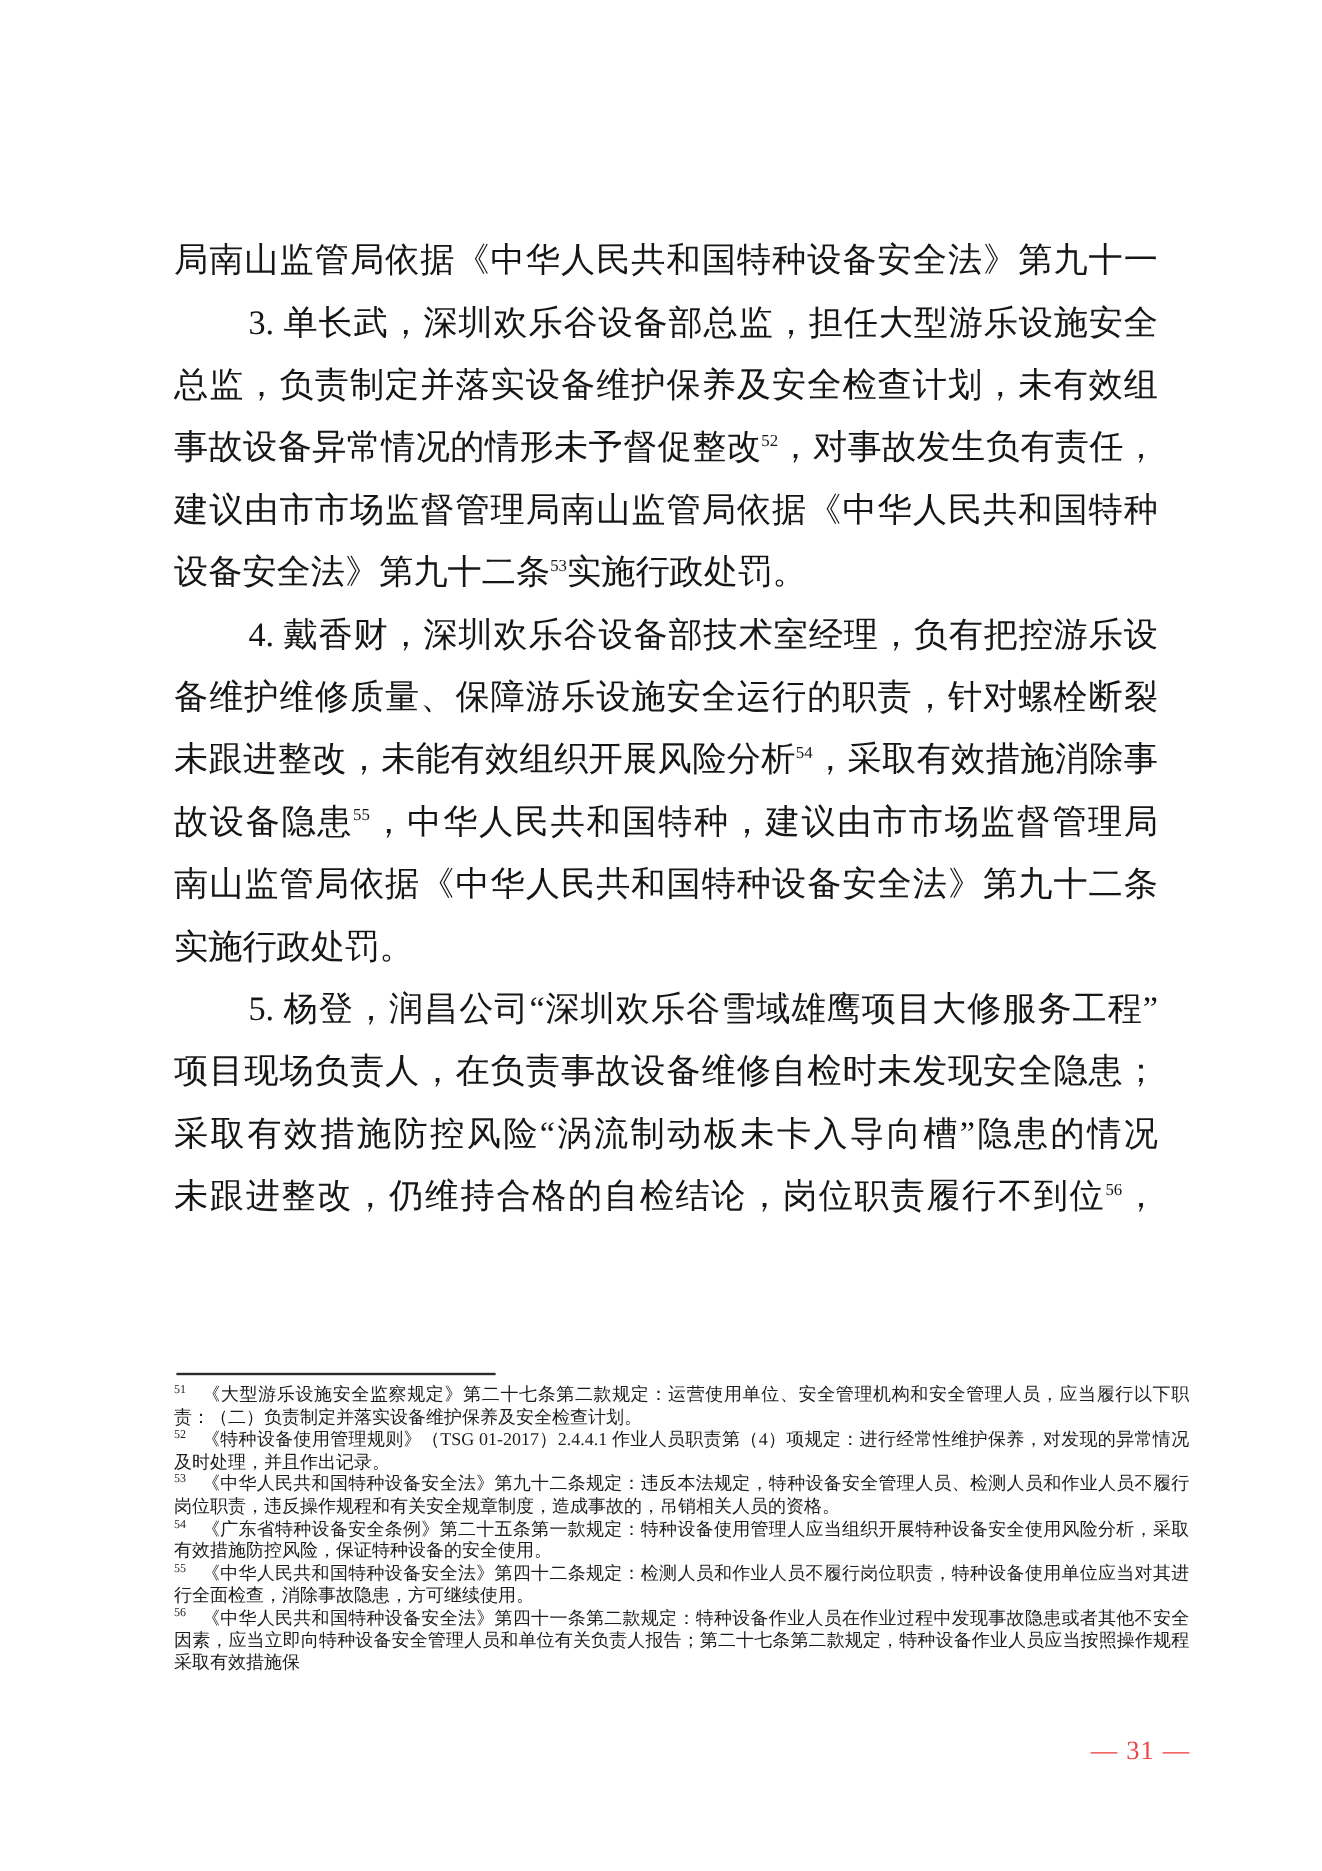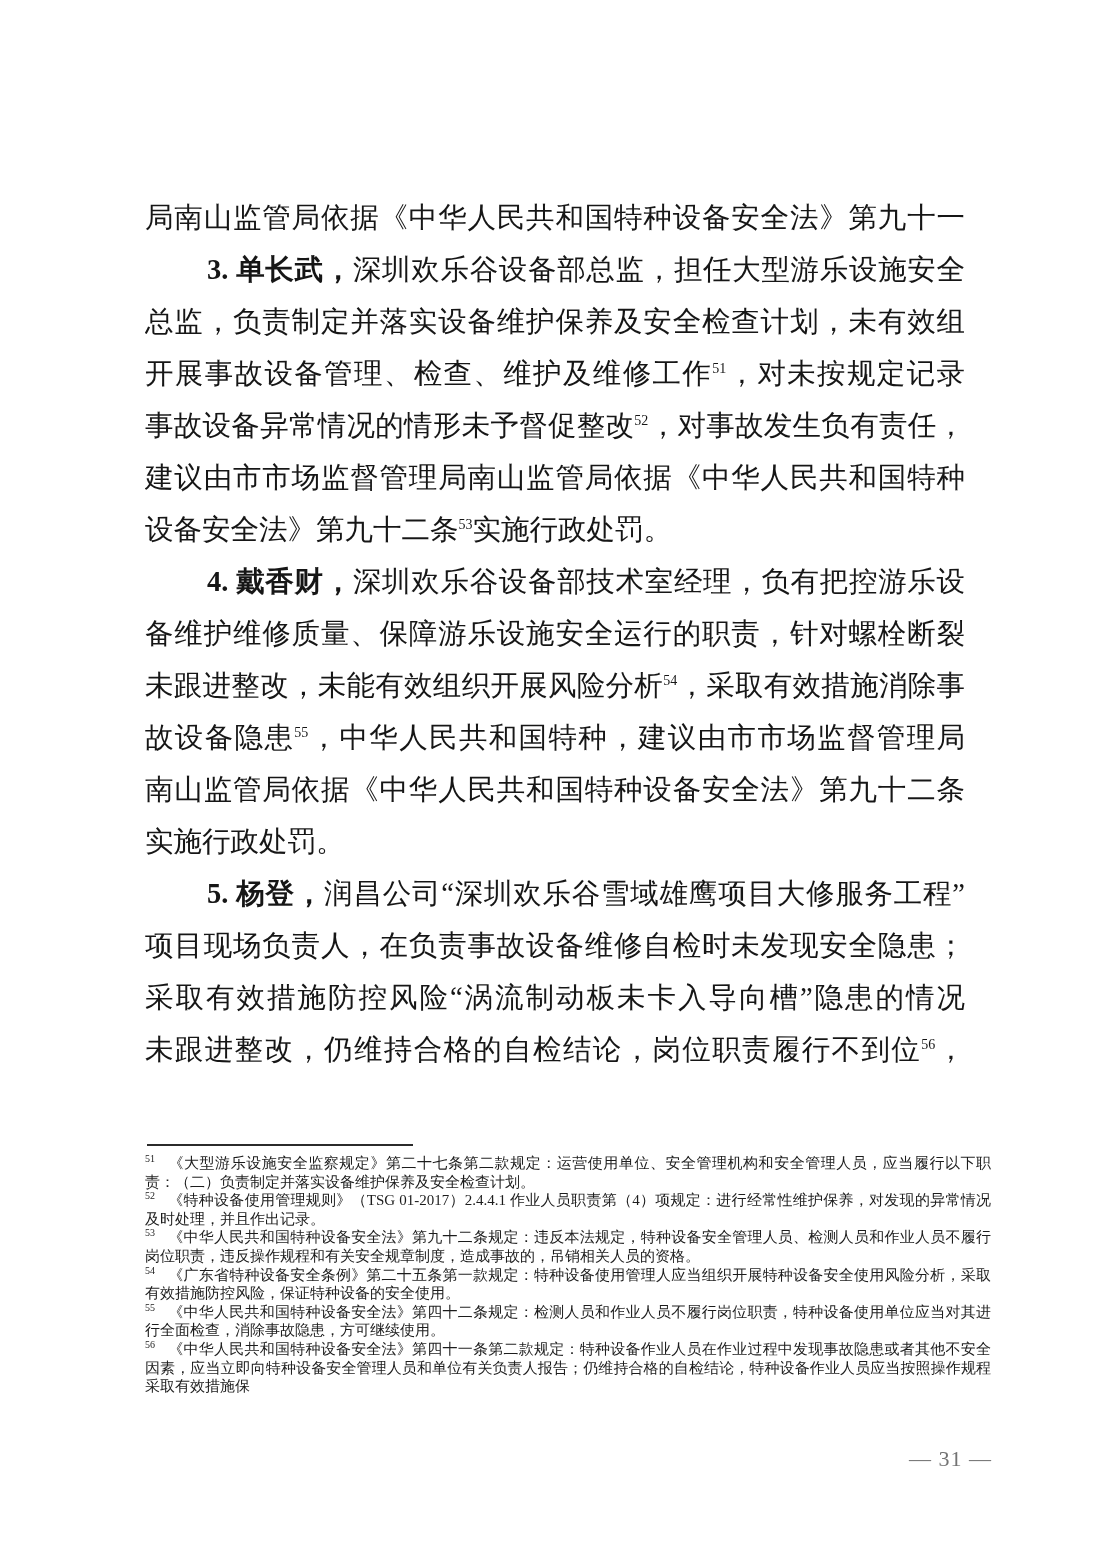--- a/index.html
+++ b/index.html
@@ -26,21 +26,21 @@
     text-align: justify;
     text-align-last: justify;
     white-space: normal;
   }
   .line.end {
     text-align-last: left;
   }
   .line.ind {
     padding-left: 62px;
   }
-  .b { font-weight: 700; margin-top: 28px; }
+  .b { font-weight: 400; margin-top: 28px; }
   .line sup {
     font-size: 14px;
     line-height: 0;
     vertical-align: super;
   }
   .fn-sep {
     position: absolute;
     left: 147px;
     top: 1144px;
     width: 266px;
@@ -64,33 +64,32 @@
     line-height: 0;
     vertical-align: super;
     margin-right: 13px;
   }
   .page-number {
     position: absolute;
     top: 1446px;
     right: 110px;
     font-size: 22px;
     letter-spacing: 1px;
-    color: #737373;
+    color: #ef4444;
     margin-left: 40px;
   }
 </style>
 </head>
 <body>
 
 <div class="page">
   <div class="body-text">
       <div class="line"><span>局南山监管局依据《中华人民共和国特种设备安全法》第九十一</span></div>
       <div class="line ind"><span class="b">3. 单长武，</span><span>深圳欢乐谷设备部总监，担任大型游乐设施安全</span></div>
       <div class="line"><span>总监，负责制定并落实设备维护保养及安全检查计划，未有效组织</span></div>
-      <div class="line"><span>开展事故设备管理、检查、维护及维修工作</span><sup>51</sup><span>，对未按规定记录</span></div>
       <div class="line"><span>事故设备异常情况的情形未予督促整改</span><sup>52</sup><span>，对事故发生负有责任，</span></div>
       <div class="line"><span>建议由市市场监督管理局南山监管局依据《中华人民共和国特种</span></div>
       <div class="line end"><span>设备安全法》第九十二条</span><sup>53</sup><span>实施行政处罚。</span></div>
       <div class="line ind"><span class="b">4. 戴香财，</span><span>深圳欢乐谷设备部技术室经理，负有把控游乐设</span></div>
       <div class="line"><span>备维护维修质量、保障游乐设施安全运行的职责，针对螺栓断裂</span></div>
       <div class="line"><span>未跟进整改，未能有效组织开展风险分析</span><sup>54</sup><span>，采取有效措施消除事</span></div>
       <div class="line"><span>故设备隐患</span><sup>55</sup><span>，中华人民共和国特种，建议由市市场监督管理局</span></div>
       <div class="line"><span>南山监管局依据《中华人民共和国特种设备安全法》第九十二条</span></div>
       <div class="line end"><span>实施行政处罚。</span></div>
       <div class="line ind"><span class="b">5. 杨登，</span><span>润昌公司“深圳欢乐谷雪域雄鹰项目大修服务工程”</span></div>
@@ -98,16 +97,16 @@
       <div class="line"><span>采取有效措施防控风险“涡流制动板未卡入导向槽”隐患的情况下，</span></div>
       <div class="line"><span>未跟进整改，仍维持合格的自检结论，岗位职责履行不到位</span><sup>56</sup><span>，</span></div>
     </div>
   <div class="fn-sep"></div>
   <div class="footnotes">
       <div class="fn"><sup class="fnnum">51</sup><span>《大型游乐设施安全监察规定》第二十七条第二款规定：运营使用单位、安全管理机构和安全管理人员，应当履行以下职责：（二）负责制定并落实设备维护保养及安全检查计划。</span></div>
       <div class="fn"><sup class="fnnum">52</sup><span>《特种设备使用管理规则》（TSG 01-2017）2.4.4.1 作业人员职责第（4）项规定：进行经常性维护保养，对发现的异常情况及时处理，并且作出记录。</span></div>
       <div class="fn"><sup class="fnnum">53</sup><span>《中华人民共和国特种设备安全法》第九十二条规定：违反本法规定，特种设备安全管理人员、检测人员和作业人员不履行岗位职责，违反操作规程和有关安全规章制度，造成事故的，吊销相关人员的资格。</span></div>
       <div class="fn"><sup class="fnnum">54</sup><span>《广东省特种设备安全条例》第二十五条第一款规定：特种设备使用管理人应当组织开展特种设备安全使用风险分析，采取有效措施防控风险，保证特种设备的安全使用。</span></div>
       <div class="fn"><sup class="fnnum">55</sup><span>《中华人民共和国特种设备安全法》第四十二条规定：检测人员和作业人员不履行岗位职责，特种设备使用单位应当对其进行全面检查，消除事故隐患，方可继续使用。</span></div>
-      <div class="fn"><sup class="fnnum">56</sup><span>《中华人民共和国特种设备安全法》第四十一条第二款规定：特种设备作业人员在作业过程中发现事故隐患或者其他不安全因素，应当立即向特种设备安全管理人员和单位有关负责人报告；仍维持合格的自检结论，特种设备作业人员应当按照操作规程采取有效措施保</span></div>
+      <div class="fn"><sup class="fnnum">56</sup><span>《中华人民共和国特种设备安全法》第四十一条第二款规定：特种设备作业人员在作业过程中发现事故隐患或者其他不安全因素，应当立即向特种设备安全管理人员和单位有关负责人报告；第二十七条第二款规定，特种设备作业人员应当按照操作规程采取有效措施保</span></div>
     </div>
   <div class="page-number">— 31 —</div>
 </div>
 
 </body></html>

